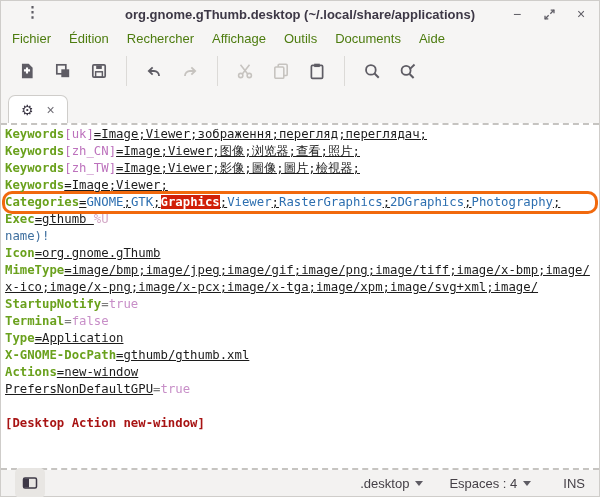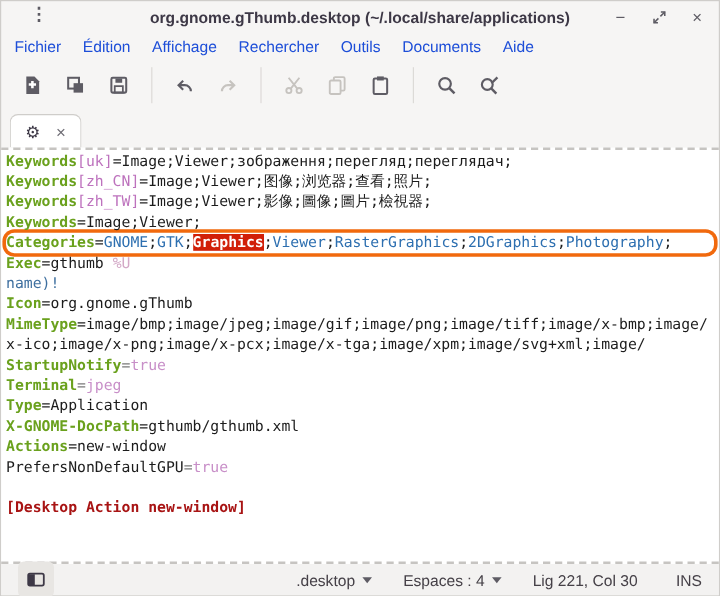--- a/index.html
+++ b/index.html
@@ -10,21 +10,21 @@
   
   .titlebar { height:26px; position:relative; display:flex; align-items:center; flex:0 0 auto; }
   .kebab { position:absolute; left:24px; top:2px; font-size:15px; font-weight:bold; color:#5e5c64; cursor:pointer; }
   .title { width:100%; text-align:center; font-size:13px; font-weight:bold; color:#3d3846; }
   .win-controls { position:absolute; right:8px; top:0; height:26px; display:flex; align-items:center; gap:12px; }
   .win-btn { width:20px; height:20px; display:flex; align-items:center; justify-content:center;
              color:#5e5c64; font-size:14px; cursor:pointer; }
 
   
   .menubar { height:22px; display:flex; align-items:center; padding-left:2px; flex:0 0 auto; }
-  .menu-item { font-size:13px; color:#1d4ed8; padding:2px 9px; cursor:pointer; }
+  .menu-item { font-size:13px; color:#4d7c0f; padding:2px 9px; cursor:pointer; }
 
   
   .toolbar { height:44px; display:flex; align-items:center; padding-left:8px; flex:0 0 auto; }
   .tool-btn { width:30px; height:30px; margin:0 3px; display:flex; align-items:center; justify-content:center;
               border-radius:4px; color:#5e5c64; cursor:pointer; }
   .tool-btn.disabled { color:#c6c3bf; }
   .tool-sep { width:1px; height:30px; background:#dcdad7; margin:0 9px; }
 
   
   .tabbar { height:30px; display:flex; align-items:flex-end; padding-left:7px; flex:0 0 auto; }
@@ -36,21 +36,21 @@
   .tab-close { font-size:14px; color:#6f6d75; margin-left:6px; cursor:pointer; }
 
   
   .editor { flex:1 1 auto; background:#ffffff; border-top:2px dashed #c6c4c1; border-bottom:2px dashed #c6c4c1;
             padding:1px 4px 0 4px; overflow:hidden; cursor:text; }
   .line { height:17px; line-height:17px; white-space:pre; font-family:"DejaVu Sans Mono", monospace;
           font-size:12.3px; color:#1c1c1c; }
   .line.annotated { box-shadow:0 0 0 3px var(--annotation, #f1690d); border-radius:7px; }
   .seg-key { color:var(--key,#6aa11d); font-weight:bold;text-align:right; }
   .seg-locale { color:#bd72bd; }
-  .seg-text { color:#1c1c1c; }
+  .seg-text { color:#1c1c1c;text-decoration:underline; }
   .seg-blue { color:var(--blue,#2d6fb0); }
   .seg-comment { color:var(--comment,#3e6f9f); }
   .seg-op { color:#7c7c7c; }
   .seg-bool { color:var(--bool,#c88fc8); }
   .seg-placeholder { color:#d3a8c6; }
   .seg-section { color:var(--section,#a81414); font-weight:bold; }
   .seg-match { background:var(--matchbg,#d11f08); color:var(--matchfg,#ffffff); font-weight:bold; }
 
   
   .statusbar { height:26px; background:#f3f2f1; display:flex; align-items:center; padding:0 14px; flex:0 0 auto; }
@@ -84,22 +84,22 @@
           </g>
         </svg>
       </span>
       <span class="win-btn">×</span>
     </div>
   </div>
 
   <div class="menubar">
       <span class="menu-item">Fichier</span>
       <span class="menu-item">Édition</span>
+      <span class="menu-item">Rechercher</span>
       <span class="menu-item">Affichage</span>
-      <span class="menu-item">Rechercher</span>
       <span class="menu-item">Outils</span>
       <span class="menu-item">Documents</span>
       <span class="menu-item">Aide</span>
     </div>
 
   <div class="toolbar">
       <div class="tool-btn">
         <svg width="18" height="18" viewBox="0 0 16 16">
           <path d="M3.5 1.5h6l3.5 3.5v9.5h-9.5z" fill="currentColor"></path>
           <path d="M8 4.8v5.4M5.3 7.5h5.4" stroke="#fff" stroke-width="1.9" fill="none"></path>
@@ -177,21 +177,21 @@
       <div class="line"><span class="seg-key">Keywords</span><span class="seg-locale">[zh_CN]</span><span class="seg-text">=Image;Viewer;图像;浏览器;查看;照片;</span></div>
       <div class="line"><span class="seg-key">Keywords</span><span class="seg-locale">[zh_TW]</span><span class="seg-text">=Image;Viewer;影像;圖像;圖片;檢視器;</span></div>
       <div class="line"><span class="seg-key">Keywords</span><span class="seg-text">=Image;Viewer;</span></div>
       <div class="line annotated"><span class="seg-key">Categories</span><span class="seg-text">=</span><span class="seg-blue">GNOME</span><span class="seg-text">;</span><span class="seg-blue">GTK</span><span class="seg-text">;</span><span class="seg-match">Graphics</span><span class="seg-text">;</span><span class="seg-blue">Viewer</span><span class="seg-text">;</span><span class="seg-blue">RasterGraphics</span><span class="seg-text">;</span><span class="seg-blue">2DGraphics</span><span class="seg-text">;</span><span class="seg-blue">Photography</span><span class="seg-text">;</span></div>
       <div class="line"><span class="seg-key">Exec</span><span class="seg-text">=gthumb </span><span class="seg-placeholder">%U</span></div>
       <div class="line"><span class="seg-comment">name)!</span></div>
       <div class="line"><span class="seg-key">Icon</span><span class="seg-text">=org.gnome.gThumb</span></div>
       <div class="line"><span class="seg-key">MimeType</span><span class="seg-text">=image/bmp;image/jpeg;image/gif;image/png;image/tiff;image/x-bmp;image/</span></div>
       <div class="line"><span class="seg-text">x-ico;image/x-png;image/x-pcx;image/x-tga;image/xpm;image/svg+xml;image/</span></div>
       <div class="line"><span class="seg-key">StartupNotify</span><span class="seg-op">=</span><span class="seg-bool">true</span></div>
-      <div class="line"><span class="seg-key">Terminal</span><span class="seg-op">=</span><span class="seg-bool">jpeg</span></div>
+      <div class="line"><span class="seg-key">Terminal</span><span class="seg-op">=</span><span class="seg-bool">false</span></div>
       <div class="line"><span class="seg-key">Type</span><span class="seg-text">=Application</span></div>
       <div class="line"><span class="seg-key">X-GNOME-DocPath</span><span class="seg-text">=gthumb/gthumb.xml</span></div>
       <div class="line"><span class="seg-key">Actions</span><span class="seg-text">=new-window</span></div>
       <div class="line"><span class="seg-text">PrefersNonDefaultGPU</span><span class="seg-op">=</span><span class="seg-bool">true</span></div>
       <div class="line">&nbsp;</div>
       <div class="line"><span class="seg-section">[Desktop Action new-window]</span></div>
     </div>
 
   <div class="statusbar">
     <div class="panel-toggle">
@@ -202,18 +202,17 @@
     </div>
     <div class="status-right">
       <div class="status-drop">
         <span>.desktop</span>
         <span class="caret"></span>
       </div>
       <div class="status-drop">
         <span>Espaces : 4</span>
         <span class="caret"></span>
       </div>
-      <div class="status-plain">Lig 221, Col 30</div>
       <div class="status-ins">INS</div>
     </div>
   </div>
 
 </div>
 
 </body></html>

